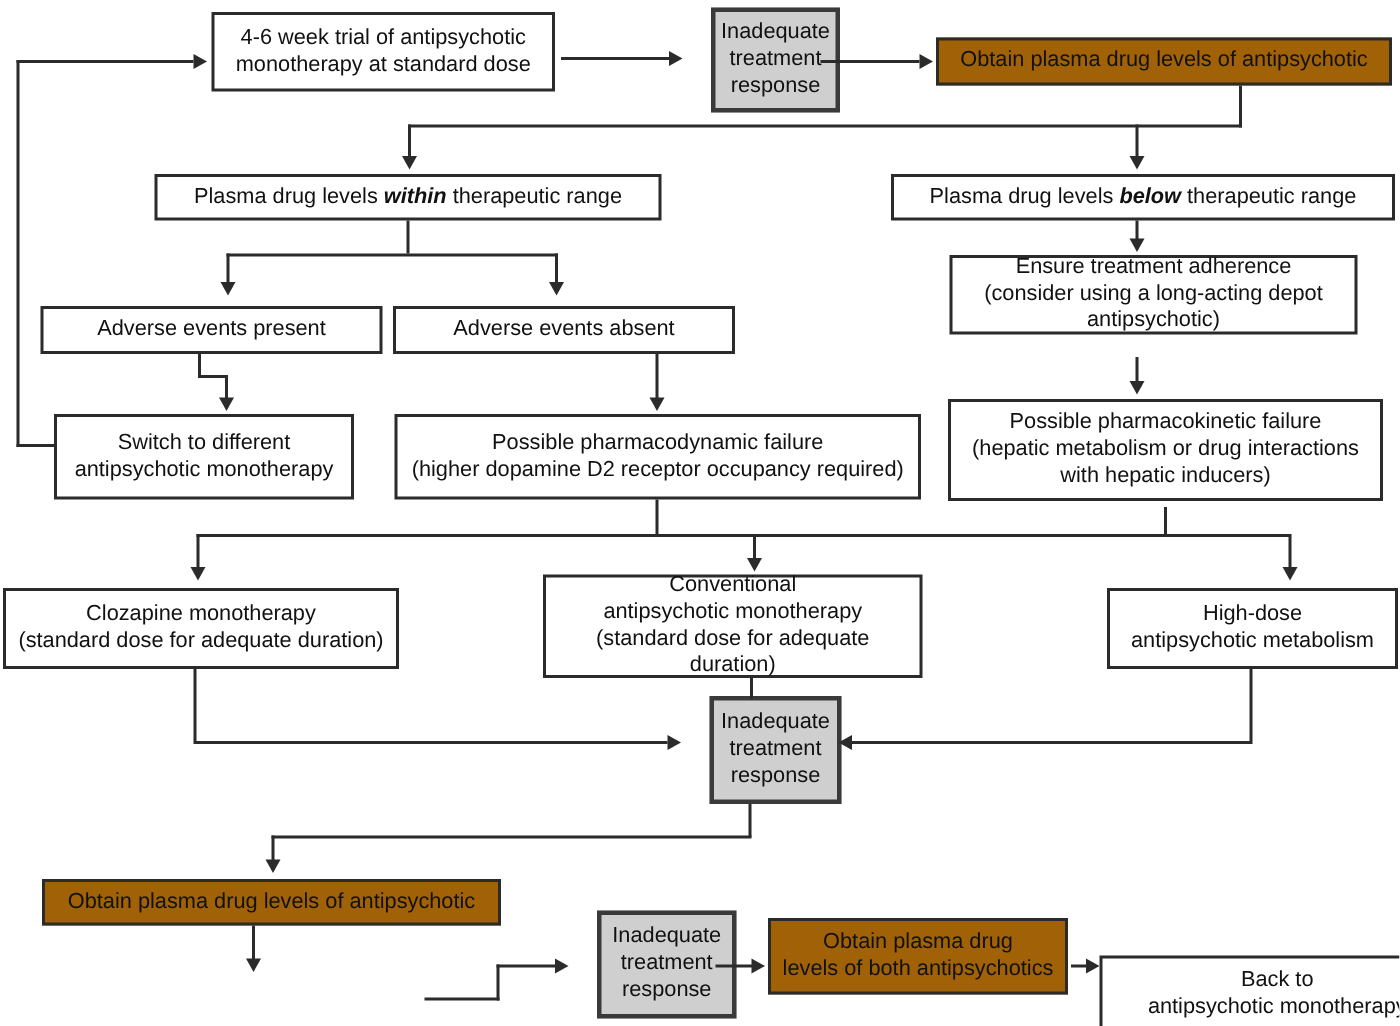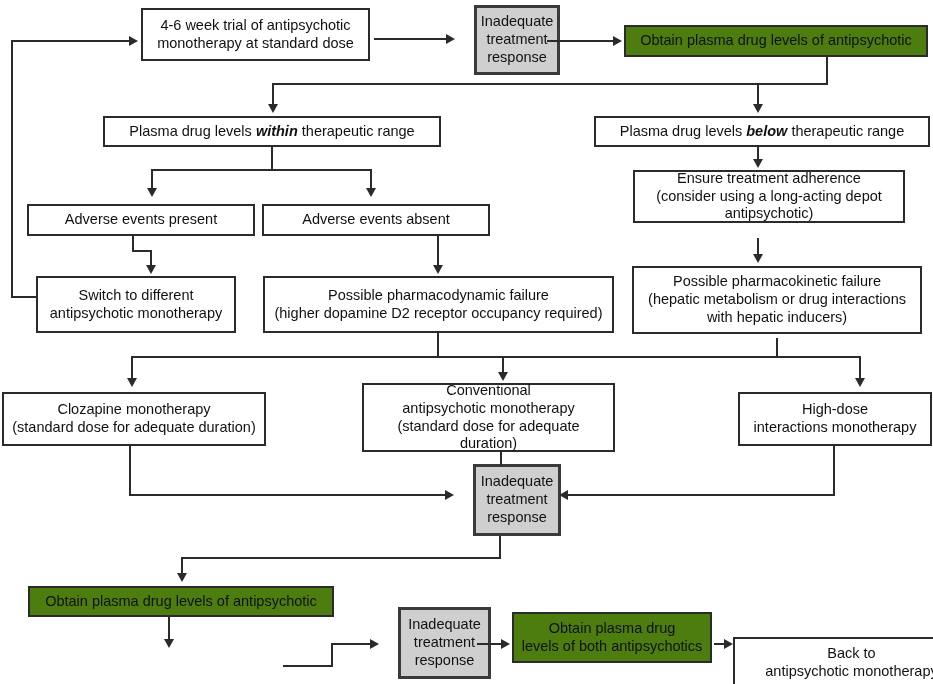--- a/index.html
+++ b/index.html
@@ -16,21 +16,21 @@
     align-items:center;
     justify-content:center;
     text-align:center;
     line-height:1.22;
     font-size:14.5px;
     padding:3px 6px;
     white-space:pre-line;
   }
   .node.shaded{background:#cfcfcf;border-color:#2b2b2b;}
   .node.shaded.thick{border-width:3px;border-color:#3a3a3a;margin-left:17px;}
-  .node.light{background:#4d7c0f;}
+  .node.light{background:#a16207;}
 
   .em{font-weight:bold;font-style:italic;}
 
   
   .ln{position:absolute;background:#2b2b2b;}
   .h{height:2px;}
   .v{width:2px;}
 
   .arrow{position:absolute;width:0;height:0;}
   .arrow.down{border-left:5px solid transparent;border-right:5px solid transparent;border-top:9px solid #2b2b2b;}
@@ -78,21 +78,21 @@
 with hepatic inducers)</div>
 
   <div class="node" style="left:2px;top:392px;width:264px;height:54px;">Clozapine monotherapy
 (standard dose for adequate duration)</div>
 
   <div class="node" style="left:362px;top:383px;width:253px;height:69px;">Conventional
 antipsychotic monotherapy
 (standard dose for adequate duration)</div>
 
   <div class="node" style="left:738px;top:392px;width:194px;height:54px;">High-dose
-interactions monotherapy</div>
+antipsychotic metabolism</div>
 
   <div class="node shaded thick" style="left:456px;top:464px;width:88px;height:72px;">Inadequate
 treatment
 response</div>
 
   <div class="node light" style="left:28px;top:586px;width:306px;height:31px;">Obtain plasma drug levels of antipsychotic</div>
 
 
   <div class="node shaded thick" style="left:381px;top:607px;width:93px;height:72px;">Inadequate
 treatment

